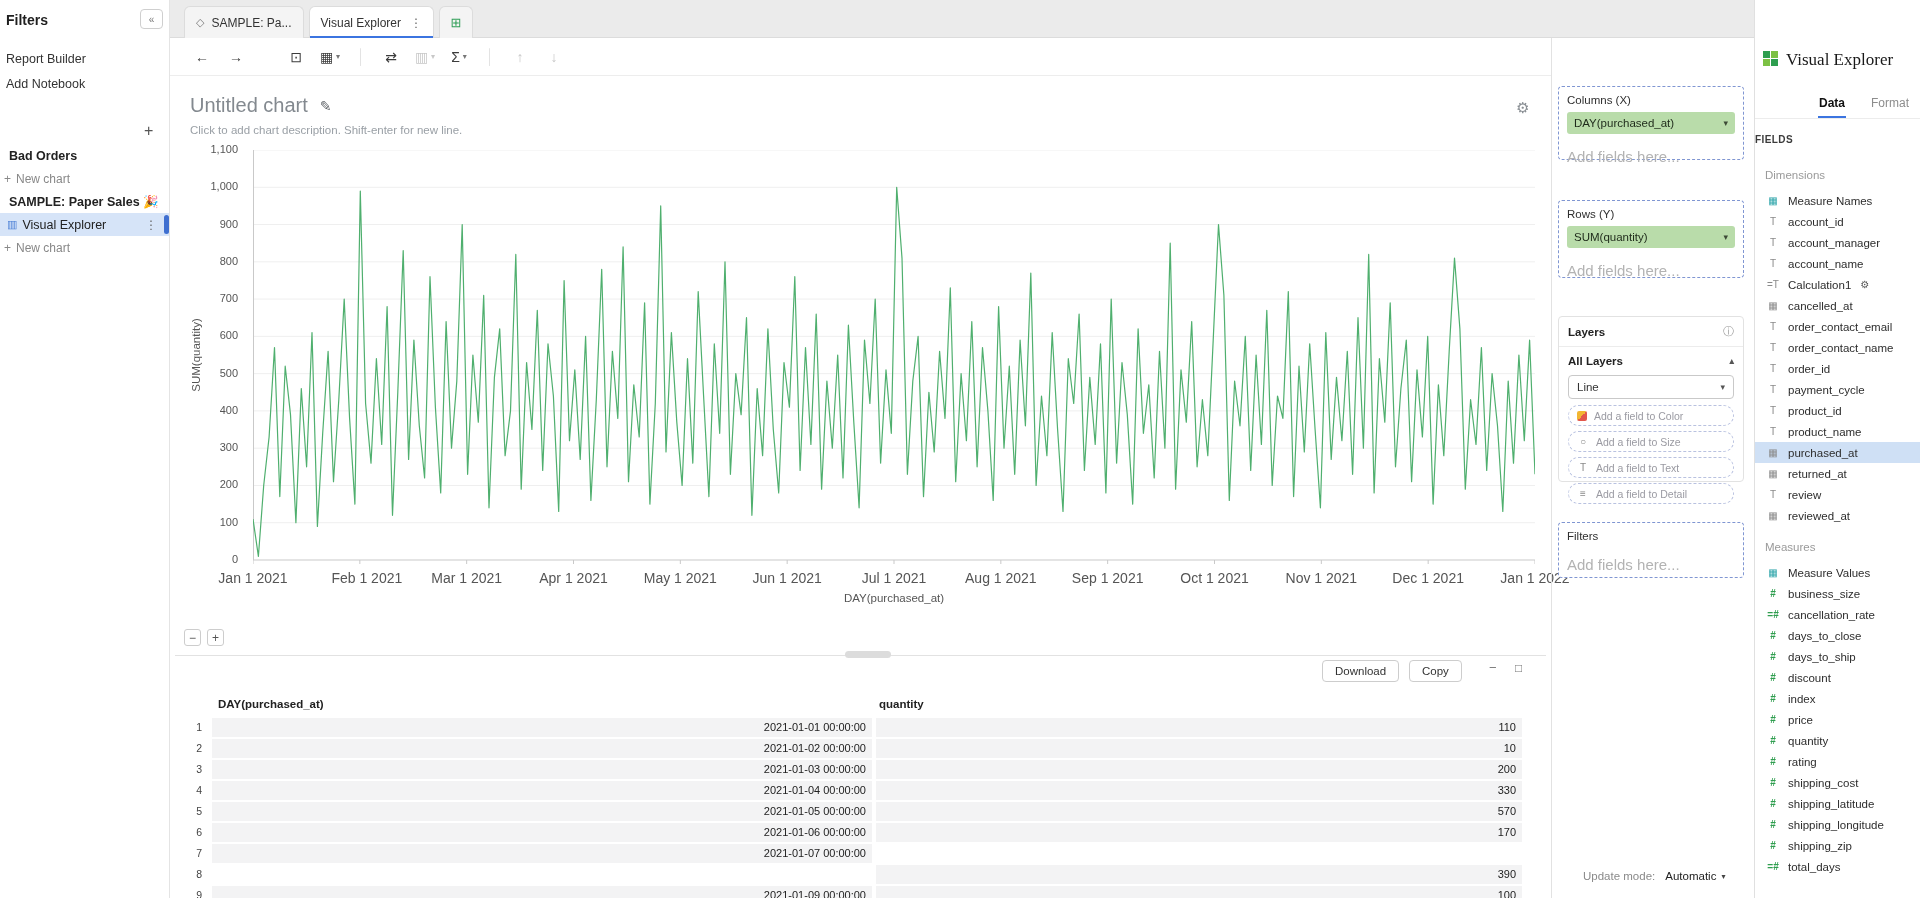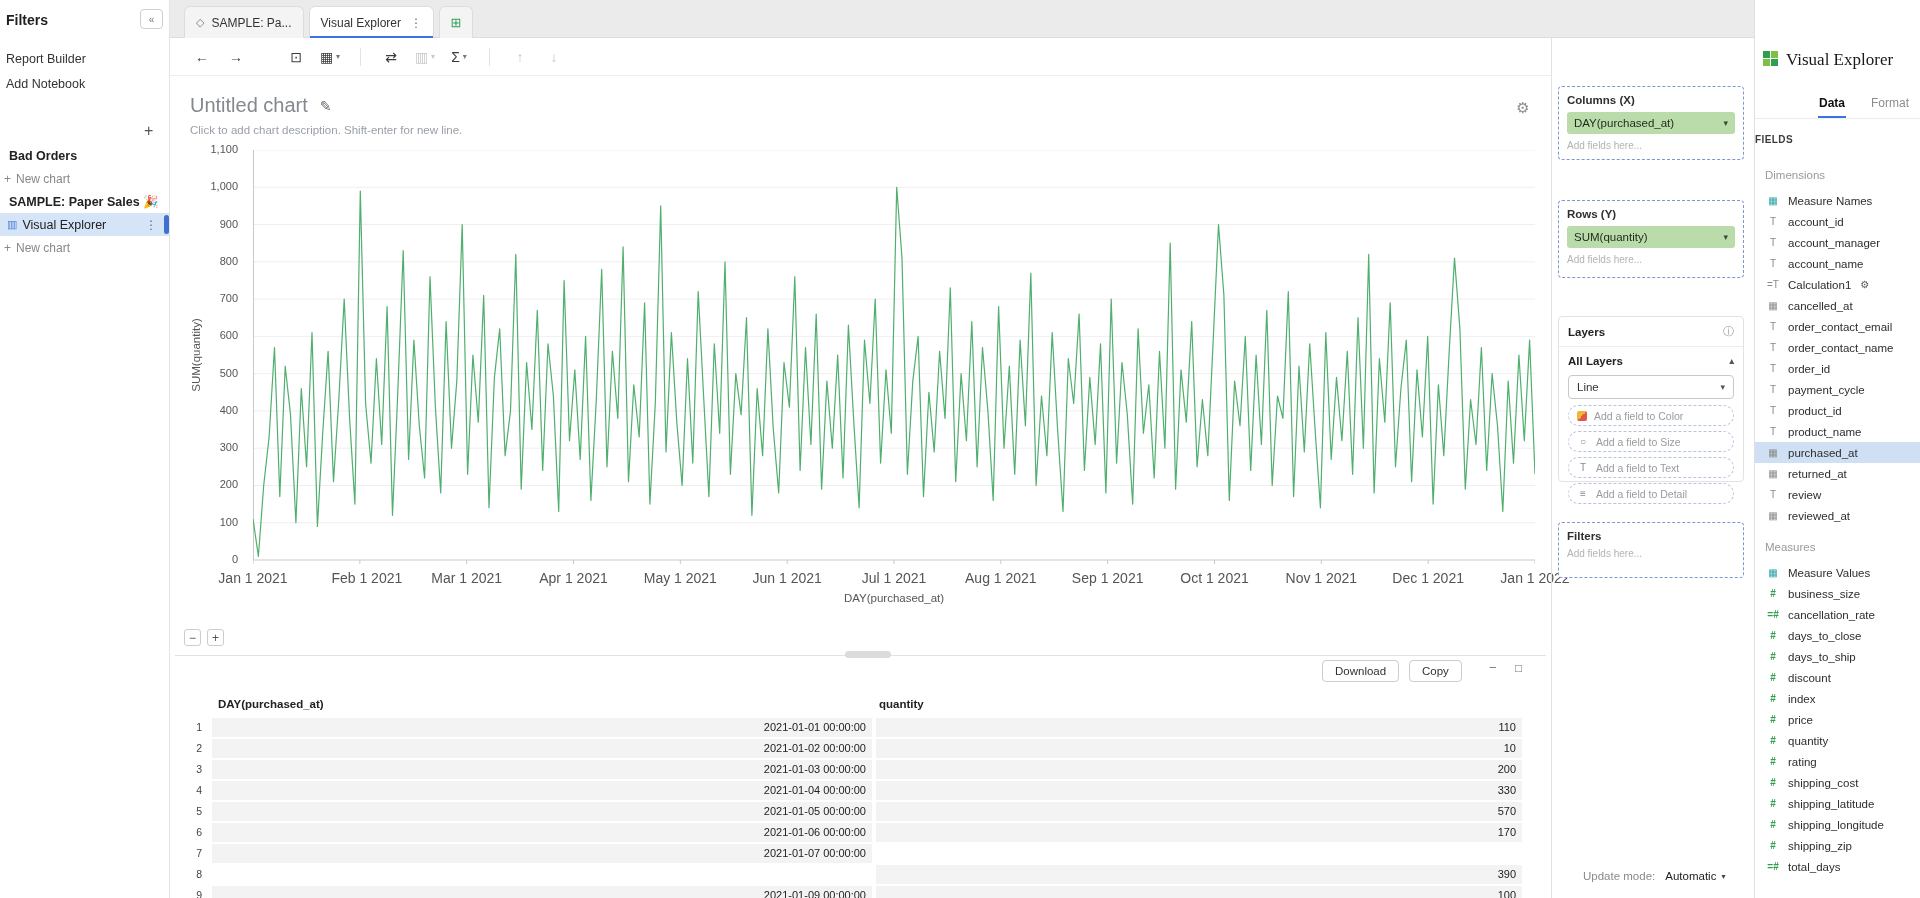--- a/index.html
+++ b/index.html
@@ -83,24 +83,24 @@
   .t-c1{position:absolute;left:42px;top:1px;width:660px;height:19px;background:#f3f3f4;font-size:11px;color:#222;text-align:right;padding:3px 6px 0 0}
   .t-c2{position:absolute;left:706px;top:1px;width:646px;height:19px;background:#f3f3f4;font-size:11px;color:#222;text-align:right;padding:3px 6px 0 0}
 
   #main-shelf-border{position:absolute;left:1551px;top:38px;width:1px;height:860px;background:#e2e2e2}
 
   
   .shelf-box{position:absolute;left:1558px;width:186px;background:#fff;border:1px dashed #8096d2;border-radius:4px;padding:7px 8px}
   #box-columns{top:86px;height:74px}
   #box-rows{top:200px;height:78px}
   #box-filters{top:522px;height:56px}
-  .shelf-title{font-size:11.5px;font-weight:bold;color:#2f2f2f}
+  .shelf-title{font-size:11.5px;font-weight:normal;color:#2f2f2f}
   .pill{margin-top:6px;height:22px;background:#b9dcaa;border-radius:3px;display:flex;align-items:center;justify-content:space-between;padding:0 7px;font-size:11.5px;color:#1e2a1a;cursor:pointer}
   .pill-caret{font-size:9px;color:#3c4a36}
-  .shelf-ph{margin-top:6px;font-size:10px;color:#b3b3b3}
+  .shelf-ph{margin-top:14px;font-size:15px;color:#b3b3b3}
 
   #layers{position:absolute;left:1558px;top:316px;width:186px;height:166px;background:#fff;border:1px solid #e2e2e2;border-radius:4px}
   .layers-head{height:30px;display:flex;align-items:center;justify-content:space-between;padding:0 9px;border-bottom:1px solid #ececec}
   .layers-title{font-size:11.5px;font-weight:bold}
   .info{color:#9a9a9a;font-size:11px;cursor:pointer}
   .all-layers{height:28px;display:flex;align-items:center;justify-content:space-between;padding:0 9px;font-size:11.5px;font-weight:bold;cursor:pointer}
   .al-caret{font-size:9px;color:#555}
   .mark-select{margin:0 9px;height:24px;border:1px solid #c9c9c9;border-radius:4px;display:flex;align-items:center;justify-content:space-between;padding:0 8px;font-size:11.5px;color:#333;background:#fff;cursor:pointer}
   .sel-caret{font-size:9px;color:#555}
   .drop-list{margin:6px 9px 0}

